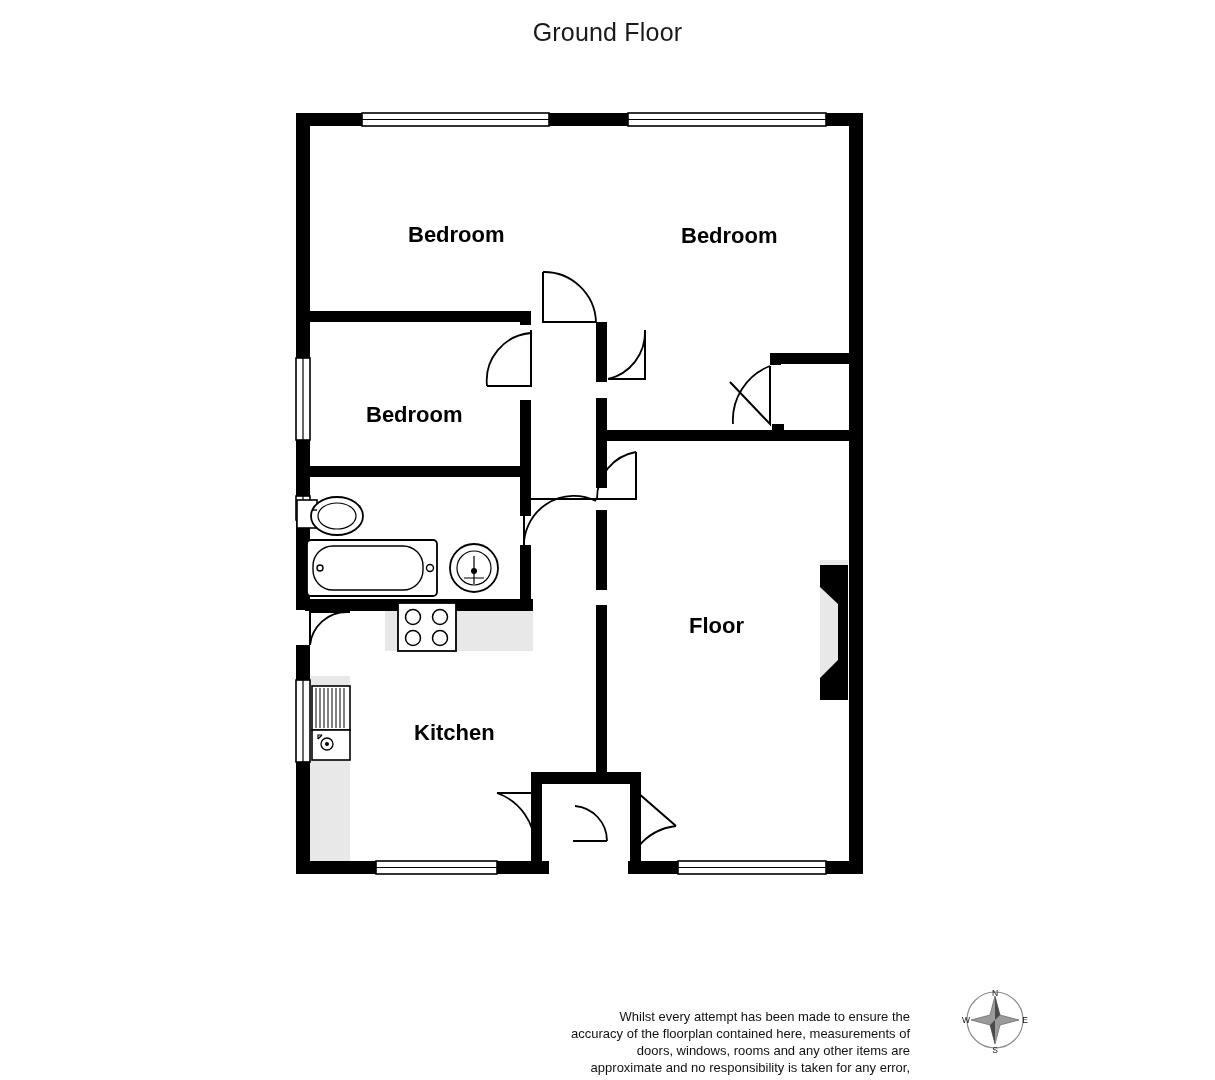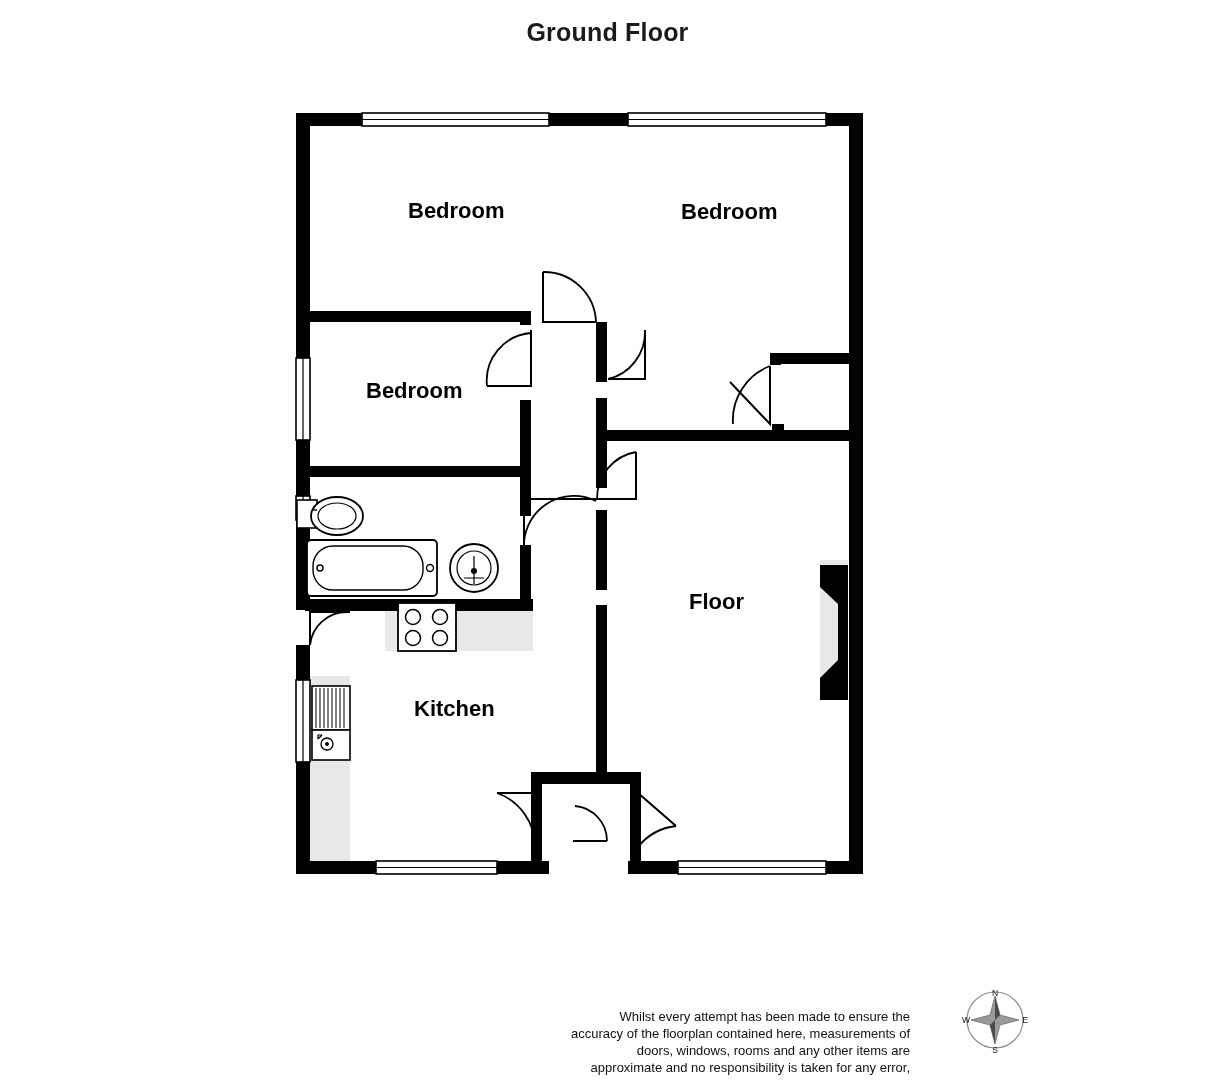--- a/index.html
+++ b/index.html
@@ -15,34 +15,35 @@
     overflow: hidden;
   }
   #title {
     position: absolute;
     top: 18px;
     left: 0;
     width: 1215px;
     text-align: center;
     font-size: 25px;
     color: #1a1a1a;
-    font-weight: 700;
+    font-weight: 400;
     letter-spacing: 0.2px;
   }
   #plan {
     position: absolute;
     top: 0;
     left: 0;
   }
   .room-label {
     position: absolute;
     font-size: 22px;
     font-weight: bold;
     color: #000;
     white-space: nowrap;
+    margin-top: 24px;
   }
   #disclaimer {
     position: absolute;
     left: 565px;
     top: 1008px;
     width: 345px;
     text-align: right;
     font-size: 13px;
     line-height: 1.32;
     color: #111;

